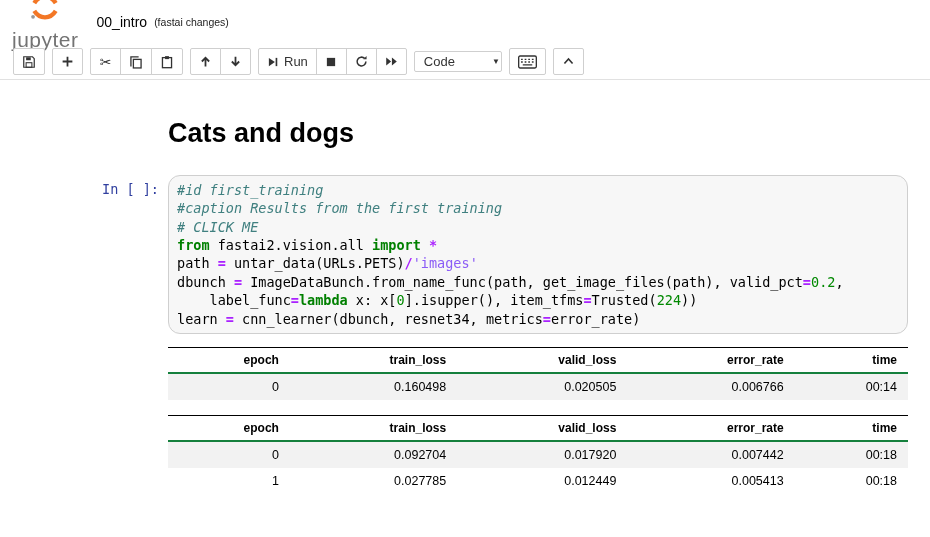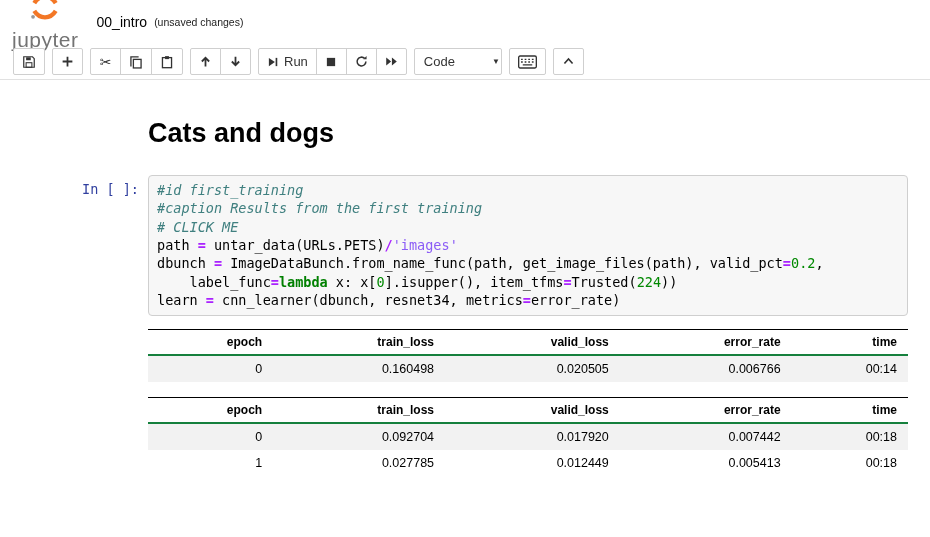--- a/index.html
+++ b/index.html
@@ -34,34 +34,34 @@
              border-bottom:1px solid #e1e1e1; box-shadow:0 2px 3px rgba(0,0,0,0.05); background:#fff; }
   .btn-group { display:flex; }
   .tbtn { min-width:31px; height:27px; background:#fff; border:1px solid #cfcfcf;
           display:flex; align-items:center; justify-content:center; gap:5px;
           padding:0 8px; font-size:13px; color:#333; cursor:pointer; }
   .btn-group .tbtn + .tbtn { margin-left:-1px; }
   .btn-group .tbtn:first-child { border-radius:2px 0 0 2px; }
   .btn-group .tbtn:last-child { border-radius:0 2px 2px 0; }
   .btn-group .tbtn:only-child { border-radius:2px; }
   .scissors-glyph { font-size:14px; line-height:1; color:#333; }
-  .cell-type-select { width:88px; height:27px; border:1px solid #cfcfcf; border-radius:2px;
+  .cell-type-select { width:88px; height:21px; border:1px solid #cfcfcf; border-radius:2px;
                       display:flex; align-items:center; justify-content:space-between;
                       padding:0 1px 0 9px; font-size:13px; color:#333; background:#fff; cursor:pointer; }
   .select-caret { font-size:8px; color:#333; }
 
   
   .notebook { background:#fff; padding-top:39px; height:426px; overflow:hidden; }
-  .cell-row { display:flex; }
+  .cell-row { display:flex;padding-left:20px; }
   .prompt-col { flex:0 0 148px; width:148px; text-align:right; padding-right:9px; padding-top:6px;
                 font-family:"DejaVu Sans Mono", monospace; font-size:13.5px; color:#303f9f; }
   .content-col { flex:1; margin-right:22px; min-width:0; }
   .md-heading { font-size:27px; font-weight:bold; margin:0 0 26px 0; color:#000; line-height:1.1; }
 
-  .input-area { border:1px solid #cfcfcf; border-radius:4px; background:#f7f7f7; padding:5px 8px; cursor:text; }
+  .input-area { border:1px solid #cfcfcf; border-radius:12px; background:#f7f7f7; padding:5px 8px; cursor:text; }
   .code-line { font-family:"DejaVu Sans Mono", monospace; font-size:13.5px; line-height:18.4px; white-space:pre; color:#000; }
   .t-com { color:#408080; font-style:italic; }
   .t-kw  { color:#008000; font-weight:bold; }
   .t-op  { color:#aa22ff; font-weight:bold; }
   .t-str { color:#8b5cf6; }
   .t-num { color:#008800; }
   .t-txt { color:#000; }
 
   .output-area { margin-top:13px; display:flex; flex-direction:column; gap:15px; }
   .df-table { border-collapse:collapse; color:#000; }
@@ -84,21 +84,21 @@
           <path d="M5.5 19.2c2.8 4.6 6.9 6.9 11.5 6.9s8.7-2.3 11.5-6.9" fill="none" stroke="#f37726" stroke-width="4.6"></path>
           <path d="M5.5 10.8c2.8-4.6 6.9-6.9 11.5-6.9s8.7 2.3 11.5 6.9" fill="none" stroke="#f37726" stroke-width="4.6"></path>
           <circle cx="4.2" cy="25.5" r="2" fill="#989798"></circle>
           <circle cx="30" cy="4.8" r="1.5" fill="#6f7070"></circle>
           <circle cx="3.6" cy="5.2" r="1.1" fill="#615f5f"></circle>
         </svg>
       </span>
       <span class="logo-text">jupyter</span>
     </div>
     <span class="nb-title">00_intro</span>
-    <span class="checkpoint">(unsaved changes)</span>
+    <span class="checkpoint">(fastai changes)</span>
   </div>
 
 
   <div class="toolbar">
     <div class="btn-group">
       <button class="tbtn">
         <span>
           <svg width="14" height="14" viewBox="0 0 16 16">
               <path d="M2 2h10l2 2.2V14H2z" fill="none" stroke="#333" stroke-width="1.4"></path>
               <rect x="4.7" y="8.8" width="6.6" height="5.2" fill="none" stroke="#333" stroke-width="1.2"></rect>
@@ -221,20 +221,21 @@
     </div>
 
     <div class="cell-row">
       <div class="prompt-col">In [ ]:</div>
       <div class="content-col">
         <div class="input-area">
           <div>
               <div class="code-line"><span class="t-com">#id first_training</span></div>
               <div class="code-line"><span class="t-com">#caption Results from the first training</span></div>
               <div class="code-line"><span class="t-com"># CLICK ME</span></div>
+              <div class="code-line"><span class="t-kw">from</span><span class="t-txt"> fastai2.vision.all </span><span class="t-kw">import</span><span class="t-txt"> </span><span class="t-op">*</span></div>
               <div class="code-line"><span class="t-txt">path </span><span class="t-op">=</span><span class="t-txt"> untar_data(URLs.PETS)</span><span class="t-op">/</span><span class="t-str">'images'</span></div>
               <div class="code-line"><span class="t-txt">dbunch </span><span class="t-op">=</span><span class="t-txt"> ImageDataBunch.from_name_func(path, get_image_files(path), valid_pct</span><span class="t-op">=</span><span class="t-num">0.2</span><span class="t-txt">,</span></div>
               <div class="code-line"><span class="t-txt">    label_func</span><span class="t-op">=</span><span class="t-kw">lambda</span><span class="t-txt"> x: x[</span><span class="t-num">0</span><span class="t-txt">].isupper(), item_tfms</span><span class="t-op">=</span><span class="t-txt">Trusted(</span><span class="t-num">224</span><span class="t-txt">))</span></div>
               <div class="code-line"><span class="t-txt">learn </span><span class="t-op">=</span><span class="t-txt"> cnn_learner(dbunch, resnet34, metrics</span><span class="t-op">=</span><span class="t-txt">error_rate)</span></div>
             </div>
         </div>
         <div class="output-area">
             <table class="df-table">
               <thead>
                 <tr>

